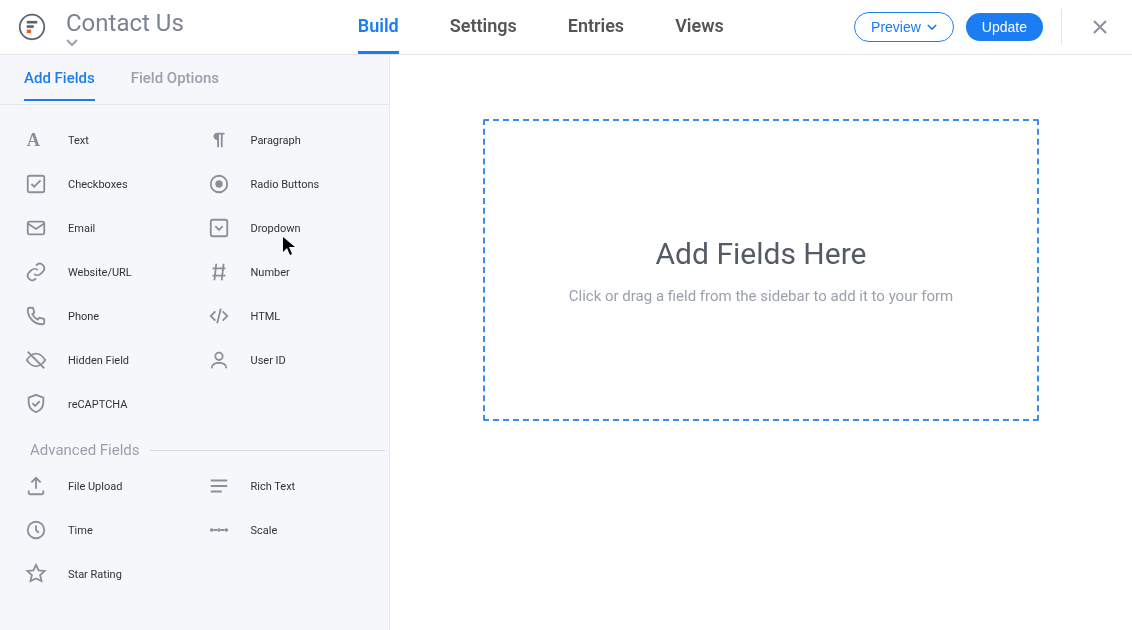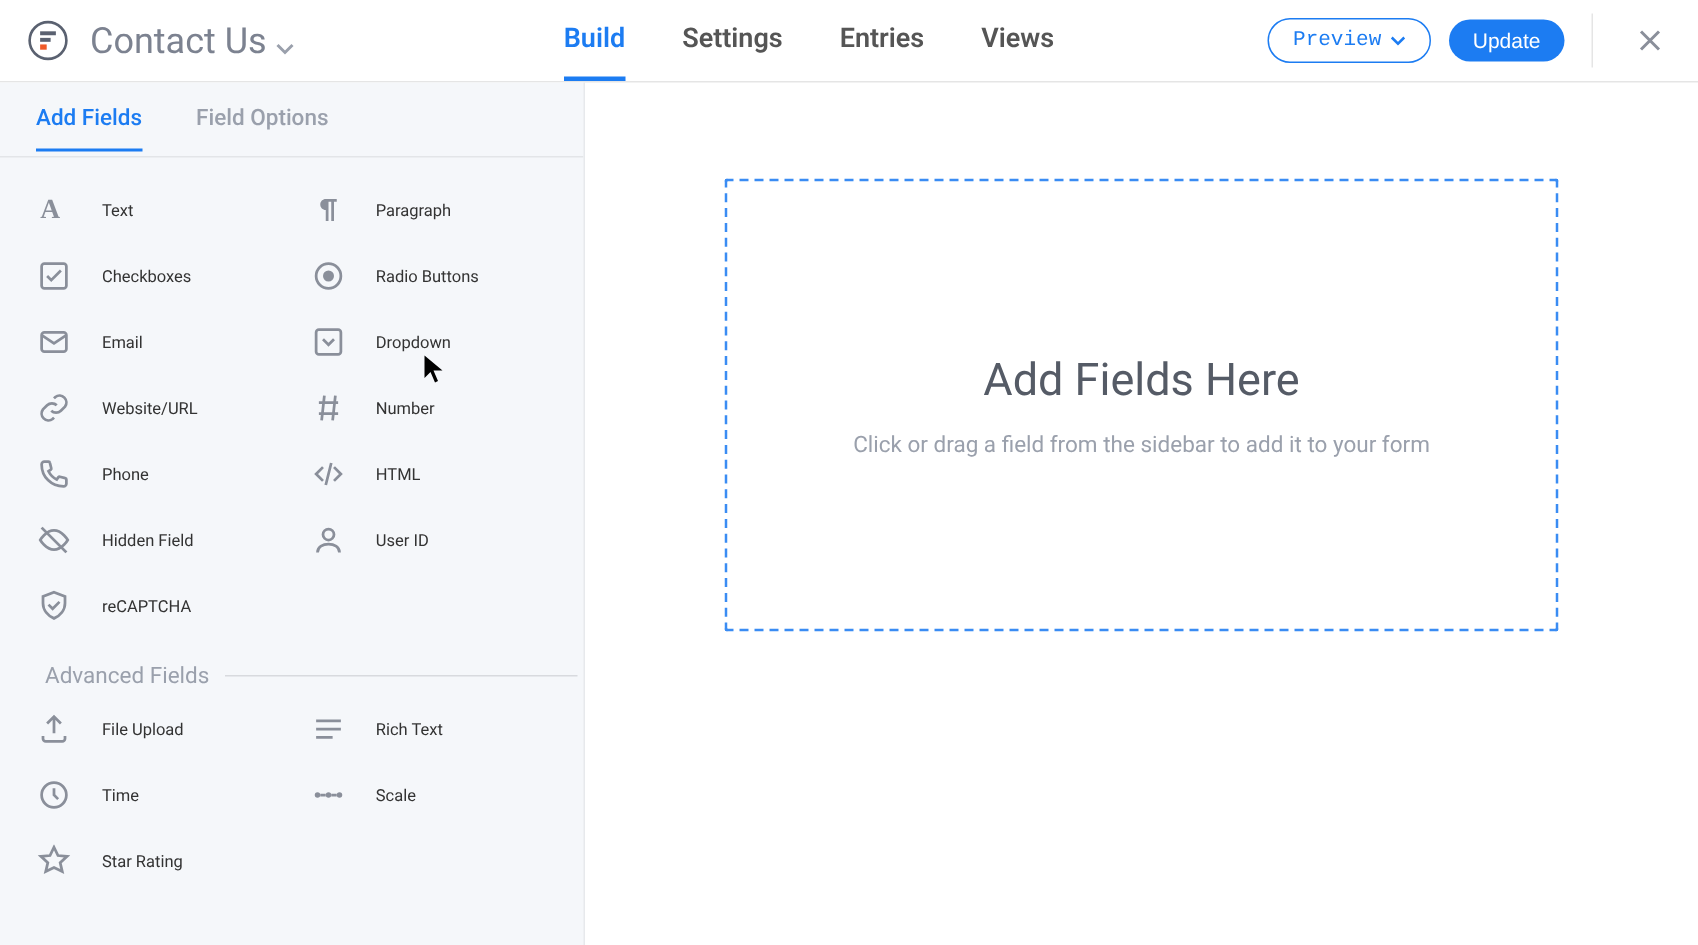--- a/index.html
+++ b/index.html
@@ -1,28 +1,28 @@
 <!DOCTYPE html>
 <html><head>
 <meta charset="utf-8">
 <style>
   * { box-sizing: border-box; margin: 0; padding: 0; }
   html, body { width: 1132px; height: 630px; font-family: -apple-system, BlinkMacSystemFont, "Segoe UI", Roboto, "Helvetica Neue", Arial, sans-serif; background: #fff; color: #333; overflow: hidden; }
   svg { display: block; }
 
   .topbar { display: flex; align-items: center; height: 55px; border-bottom: 1px solid #e5e5e5; padding: 0 18px 0 18px; }
   .logo { width: 28px; height: 28px; margin-right: 14px; }
-  .title-wrap { display: flex; align-items: baseline; color: #7c8290; font-size: 24px; font-weight: 400; cursor: pointer; }
+  .title-wrap { display: flex; align-items: baseline; color: #7c8290; font-size: 24px; font-weight: 400; cursor: pointer; flex-direction: column; }
   .title-wrap .caret { margin-left: 6px; position: relative; top: 2px; }
-  .tabs { display: flex; margin-left: 180px; gap: 38px; height: 100%; align-items: center; }
+  .tabs { display: flex; margin-left: 180px; gap: 51px; height: 100%; align-items: center; }
   .tab { font-size: 18px; font-weight: 600; color: #555; height: 100%; display: flex; align-items: center; border-bottom: 3px solid transparent; cursor: pointer; }
   .tab.active { color: #1c7cf2; border-bottom-color: #1c7cf2; }
   .top-actions { margin-left: auto; display: flex; align-items: center; gap: 12px; }
   .btn { font-size: 14px; border-radius: 18px; padding: 6px 16px; cursor: pointer; border: none; display: inline-flex; align-items: center; }
-  .btn-preview { background: #fff; color: #1c7cf2; border: 1px solid #1c7cf2; font-family: Liberation Mono, monospace; }
+  .btn-preview { background: #fff; color: #1c7cf2; border: 1px solid #1c7cf2; }
   .btn-preview .caret { margin-left: 6px; }
   .btn-update { background: #1c7cf2; color: #fff; }
   .vdiv { width: 1px; height: 36px; background: #e5e5e5; margin: 0 8px 0 6px; }
   .close-x { width: 28px; height: 28px; display: flex; align-items: center; justify-content: center; cursor: pointer; margin-left: 4px; }
 
   .body { display: flex; height: calc(630px - 55px); }
   .sidebar { width: 390px; background: #f5f7fa; border-right: 1px solid #e7e9ec; display: flex; flex-direction: column; overflow-y: auto; }
   .side-tabs { display: flex; gap: 36px; padding: 14px 24px 0 24px; border-bottom: 1px solid #e3e5e8; height: 50px; align-items: flex-start; }
   .side-tab { font-size: 15px; font-weight: 500; color: #9aa0ac; padding-bottom: 12px; border-bottom: 2px solid transparent; cursor: pointer; }
   .side-tab.active { color: #1c7cf2; border-bottom-color: #1c7cf2; }

